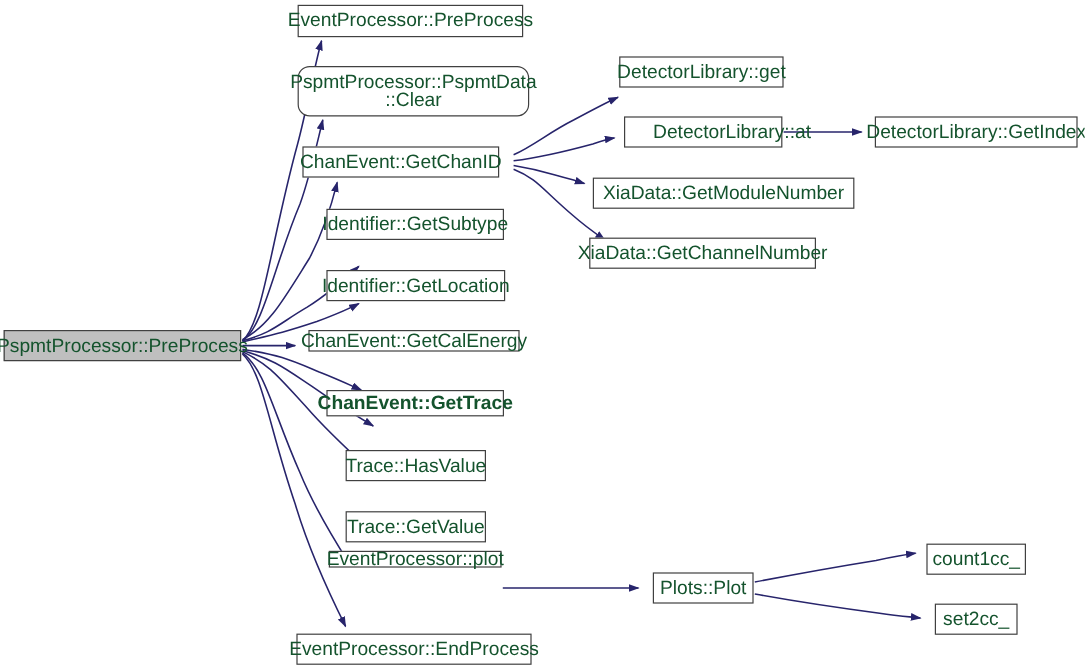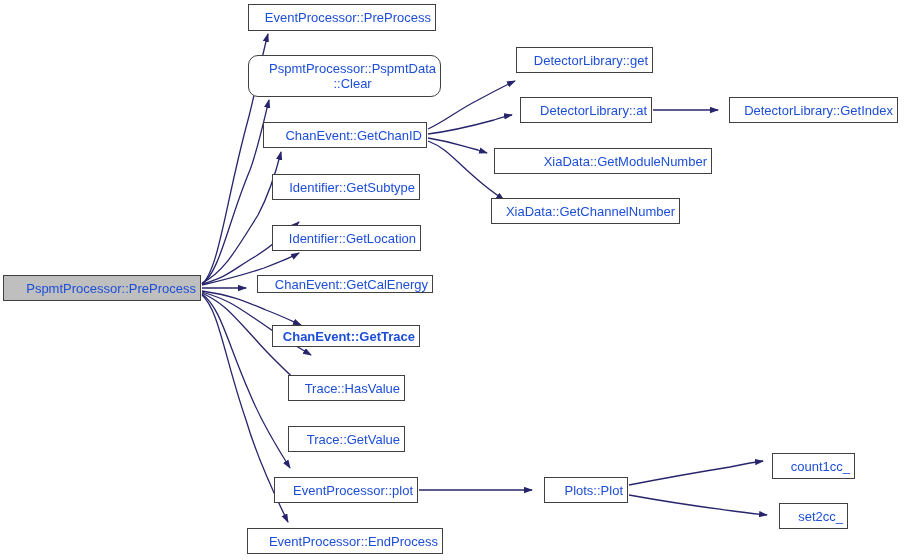--- a/index.html
+++ b/index.html
@@ -22,26 +22,26 @@
     top: 0;
     width: 904px;
     height: 560px;
     pointer-events: none;
   }
   .node {
     position: absolute;
     box-sizing: border-box;
     border: 1px solid #404040;
     background: #ffffff;
-    color: #1d4ed8;
-    font-size: 13px;
+    color: #14532d;
+    font-size: 16px;
     line-height: 15px;
     display: flex;
     align-items: center;
-    justify-content: flex-end;
+    justify-content: center;
     text-align: center;
     white-space: pre;
     letter-spacing: 0px;
     z-index: 2;
   }
   .node.current {
     background: #bfbfbf;
     border: 1px solid #404040;
   }
   .node-label {
@@ -79,28 +79,28 @@
         <path d="M419,490 C454,490 498,490 532,490" fill="none" stroke="#27246b" stroke-width="1.3" marker-end="url(#arrow)"></path>
         <path d="M629,485 C660,479 699,472 730,467 C744,464 755,462 763,461" fill="none" stroke="#27246b" stroke-width="1.3" marker-end="url(#arrow)"></path>
         <path d="M629,495 C662,501 702,507 733,511 C747,513 758,514 767,515" fill="none" stroke="#27246b" stroke-width="1.3" marker-end="url(#arrow)"></path>
       </g>
   </svg>
   <div id="nodes">
       <div class="node current" style="left: 3px; top: 275px; width: 198px; height: 26px;"><span class="node-label">PspmtProcessor::PreProcess</span></div>
       <div class="node" style="left: 248px; top: 4px; width: 188px; height: 27px;"><span class="node-label">EventProcessor::PreProcess</span></div>
       <div class="node" style="left: 248px; top: 55px; width: 193px; height: 42px; border-radius: 10px;"><span class="node-label">PspmtProcessor::PspmtData
 ::Clear</span></div>
-      <div class="node" style="left: 263px; top: 122px; width: 164px; height: 26px;"><span class="node-label">ChanEvent::GetChanID</span></div>
+      <div class="node" style="left: 252px; top: 122px; width: 164px; height: 26px;"><span class="node-label">ChanEvent::GetChanID</span></div>
       <div class="node" style="left: 272px; top: 174px; width: 148px; height: 26px;"><span class="node-label">Identifier::GetSubtype</span></div>
       <div class="node" style="left: 272px; top: 225px; width: 149px; height: 26px;"><span class="node-label">Identifier::GetLocation</span></div>
       <div class="node" style="left: 257px; top: 275px; width: 176px; height: 18px;"><span class="node-label">ChanEvent::GetCalEnergy</span></div>
       <div class="node" style="left: 272px; top: 325px; width: 148px; height: 22px; font-weight: bold;"><span class="node-label">ChanEvent::GetTrace</span></div>
       <div class="node" style="left: 288px; top: 375px; width: 117px; height: 26px;"><span class="node-label">Trace::HasValue</span></div>
       <div class="node" style="left: 288px; top: 426px; width: 117px; height: 26px;"><span class="node-label">Trace::GetValue</span></div>
-      <div class="node" style="left: 274px; top: 477px; width: 144px; height: 26px;"><span class="node-label">EventProcessor::plot</span></div>
+      <div class="node" style="left: 274px; top: 459px; width: 144px; height: 14px;"><span class="node-label">EventProcessor::plot</span></div>
       <div class="node" style="left: 247px; top: 528px; width: 196px; height: 26px;"><span class="node-label">EventProcessor::EndProcess</span></div>
       <div class="node" style="left: 516px; top: 47px; width: 137px; height: 26px;"><span class="node-label">DetectorLibrary::get</span></div>
       <div class="node" style="left: 520px; top: 97px; width: 132px; height: 26px; padding-left: 48px;"><span class="node-label">DetectorLibrary::at</span></div>
       <div class="node" style="left: 494px; top: 148px; width: 218px; height: 26px;"><span class="node-label">XiaData::GetModuleNumber</span></div>
       <div class="node" style="left: 491px; top: 198px; width: 189px; height: 26px;"><span class="node-label">XiaData::GetChannelNumber</span></div>
       <div class="node" style="left: 729px; top: 97px; width: 169px; height: 26px;"><span class="node-label">DetectorLibrary::GetIndex</span></div>
       <div class="node" style="left: 544px; top: 477px; width: 84px; height: 26px;"><span class="node-label">Plots::Plot</span></div>
       <div class="node" style="left: 772px; top: 453px; width: 83px; height: 26px;"><span class="node-label">count1cc_</span></div>
       <div class="node" style="left: 779px; top: 503px; width: 69px; height: 26px;"><span class="node-label">set2cc_</span></div>
     </div>

